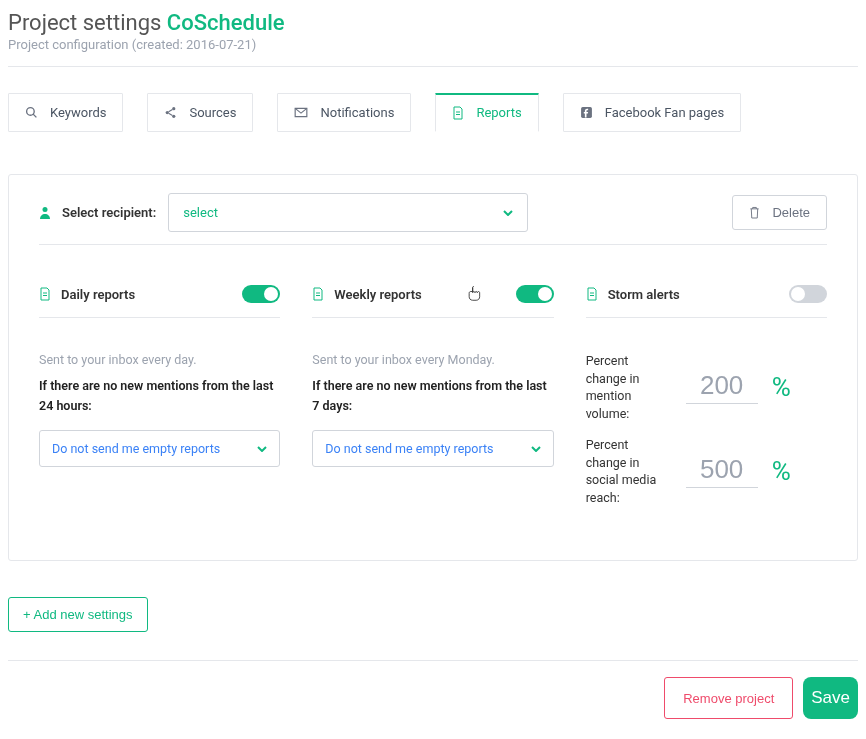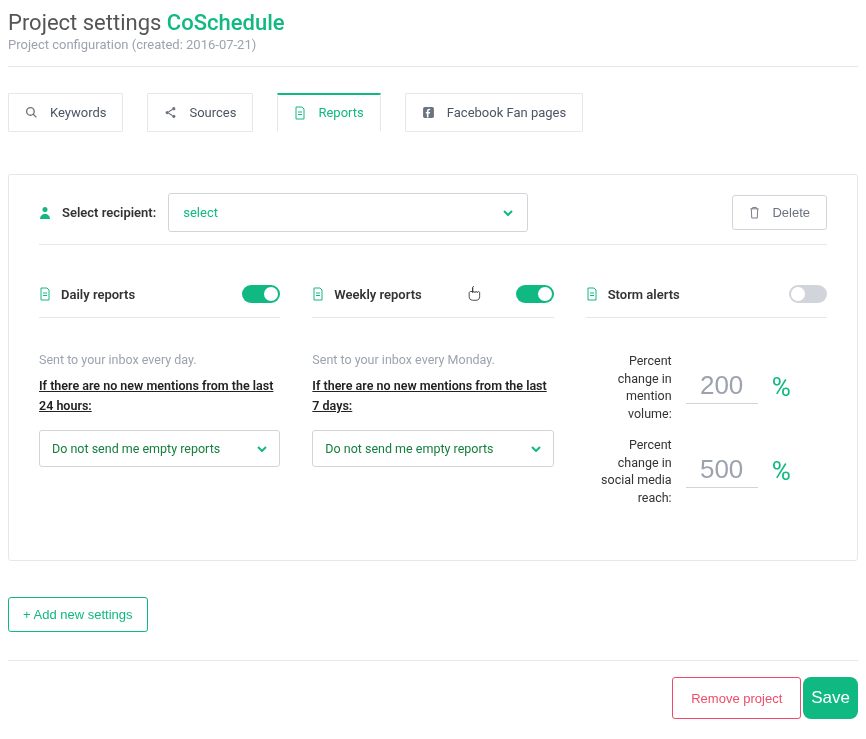--- a/index.html
+++ b/index.html
@@ -146,42 +146,41 @@
       color: #9ca3af;
       font-size: 12.5px;
       margin-bottom: 9px;
     }
     .strong-text {
       font-size: 12.5px;
       color: #222;
       font-weight: 600;
       line-height: 1.6;
       margin-bottom: 14px;
-      text-decoration: underline;
     }
     .small-select {
       border: 1px solid #d1d5db;
       border-radius: 3px;
       padding: 10px 12px;
       display: flex;
       justify-content: space-between;
       align-items: center;
-      color: #15803d;
+      color: #3b82f6;
       font-size: 12.5px;
       cursor: pointer;
     }
     .metric-row {
       display: flex;
       align-items: center;
       gap: 14px;
       margin-bottom: 14px;
     }
     .metric-label {
       flex: 0 0 86px;
-      text-align: right;
+      text-align: left;
       font-size: 12.5px;
       color: #333;
       line-height: 1.4;
     }
     .metric-input {
       width: 72px;
       border: none;
       border-bottom: 1px solid #d1d5db;
       font-size: 26px;
       color: #9ca3af;
@@ -206,21 +205,21 @@
       cursor: pointer;
     }
     .footer-divider {
       border: none;
       border-top: 1px solid #e5e7eb;
       margin: 28px 0 16px 0;
     }
     .footer-actions {
       display: flex;
       justify-content: flex-end;
-      gap: 2px;
+      gap: 10px;
     }
     .btn-remove {
       border: 1px solid #ef4b6b;
       color: #ef4b6b;
       background: #fff;
       padding: 11px 18px;
       font-size: 13px;
       border-radius: 3px;
       cursor: pointer;
     }
@@ -272,20 +271,29 @@
     <span class="tab-icon">
       <svg width="13" height="13" viewBox="0 0 24 24" fill="currentColor">
           <circle cx="18" cy="5" r="3"></circle>
           <circle cx="6" cy="12" r="3"></circle>
           <circle cx="18" cy="19" r="3"></circle>
           <line x1="8.5" y1="10.5" x2="15.5" y2="6.5" stroke="currentColor" stroke-width="2"></line>
           <line x1="8.5" y1="13.5" x2="15.5" y2="17.5" stroke="currentColor" stroke-width="2"></line>
         </svg>
     </span>
     <span>Sources</span>
+  </div>
+  <div class="tab">
+    <span class="tab-icon">
+      <svg width="14" height="11" viewBox="0 0 24 18" fill="currentColor">
+          <path d="M2 2h20v14H2z" fill="none" stroke="currentColor" stroke-width="2"></path>
+          <path d="M2 2l10 8 10-8" fill="none" stroke="currentColor" stroke-width="2"></path>
+        </svg>
+    </span>
+    <span>Notifications</span>
   </div>
   <div class="tab active">
     <span class="tab-icon">
       <svg width="12" height="14" viewBox="0 0 24 28" fill="none" stroke="currentColor" stroke-width="2">
           <path d="M4 2h12l4 4v20H4z"></path>
           <line x1="8" y1="12" x2="16" y2="12"></line>
           <line x1="8" y1="17" x2="16" y2="17"></line>
         </svg>
     </span>
     <span>Reports</span>

